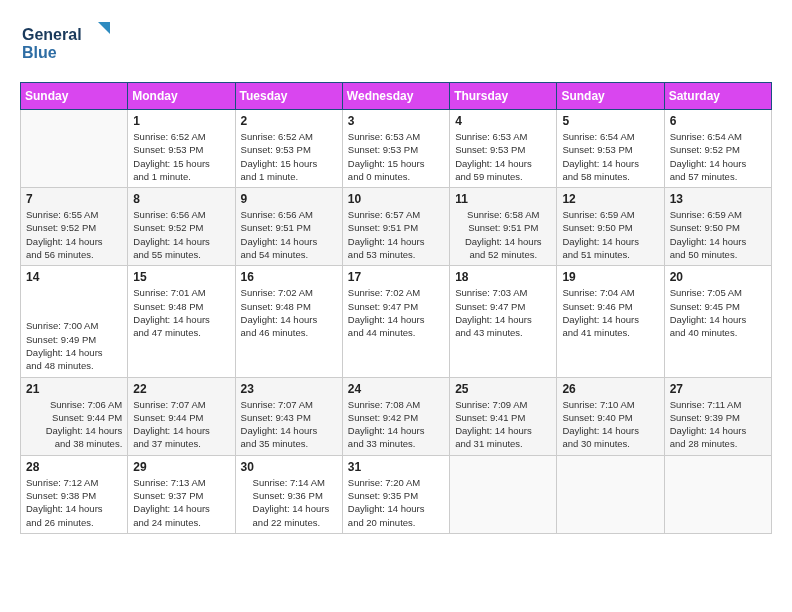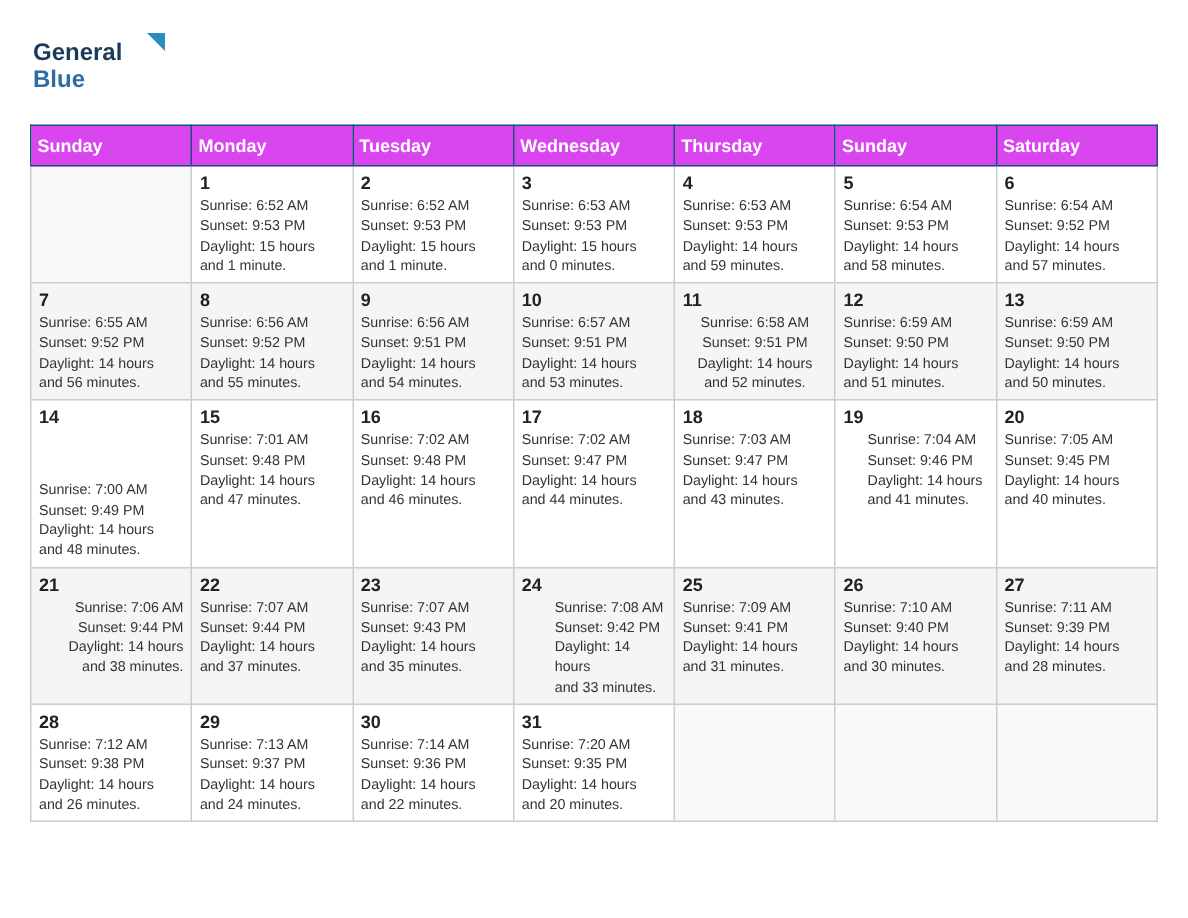--- a/index.html
+++ b/index.html
@@ -237,21 +237,21 @@
         </td>
         <td>
           <span class="day-number">18</span>
           <div class="day-info" style="white-space: pre-line;">Sunrise: 7:03 AM
 Sunset: 9:47 PM
 Daylight: 14 hours
 and 43 minutes.</div>
         </td>
         <td>
           <span class="day-number">19</span>
-          <div class="day-info" style="white-space: pre-line; margin-left: 16px;">Sunrise: 7:04 AM
+          <div class="day-info" style="white-space: pre-line;">Sunrise: 7:04 AM
 Sunset: 9:46 PM
 Daylight: 14 hours
 and 41 minutes.</div>
         </td>
         <td>
           <span class="day-number">20</span>
           <div class="day-info" style="white-space: pre-line;">Sunrise: 7:05 AM
 Sunset: 9:45 PM
 Daylight: 14 hours
 and 40 minutes.</div>
@@ -274,21 +274,21 @@
         </td>
         <td>
           <span class="day-number">23</span>
           <div class="day-info" style="white-space: pre-line;">Sunrise: 7:07 AM
 Sunset: 9:43 PM
 Daylight: 14 hours
 and 35 minutes.</div>
         </td>
         <td>
           <span class="day-number">24</span>
-          <div class="day-info" style="white-space: pre-line; margin-left: 22px;">Sunrise: 7:08 AM
+          <div class="day-info" style="white-space: pre-line;">Sunrise: 7:08 AM
 Sunset: 9:42 PM
 Daylight: 14 hours
 and 33 minutes.</div>
         </td>
         <td>
           <span class="day-number">25</span>
           <div class="day-info" style="white-space: pre-line;">Sunrise: 7:09 AM
 Sunset: 9:41 PM
 Daylight: 14 hours
 and 31 minutes.</div>
@@ -318,21 +318,21 @@
         </td>
         <td>
           <span class="day-number">29</span>
           <div class="day-info" style="white-space: pre-line;">Sunrise: 7:13 AM
 Sunset: 9:37 PM
 Daylight: 14 hours
 and 24 minutes.</div>
         </td>
         <td>
           <span class="day-number">30</span>
-          <div class="day-info" style="white-space: pre-line;">Sunrise: 7:14 AM
+          <div class="day-info" style="white-space: pre-line; margin-left: 12px;">Sunrise: 7:14 AM
 Sunset: 9:36 PM
 Daylight: 14 hours
 and 22 minutes.</div>
         </td>
         <td>
           <span class="day-number">31</span>
           <div class="day-info" style="white-space: pre-line;">Sunrise: 7:20 AM
 Sunset: 9:35 PM
 Daylight: 14 hours
 and 20 minutes.</div>

